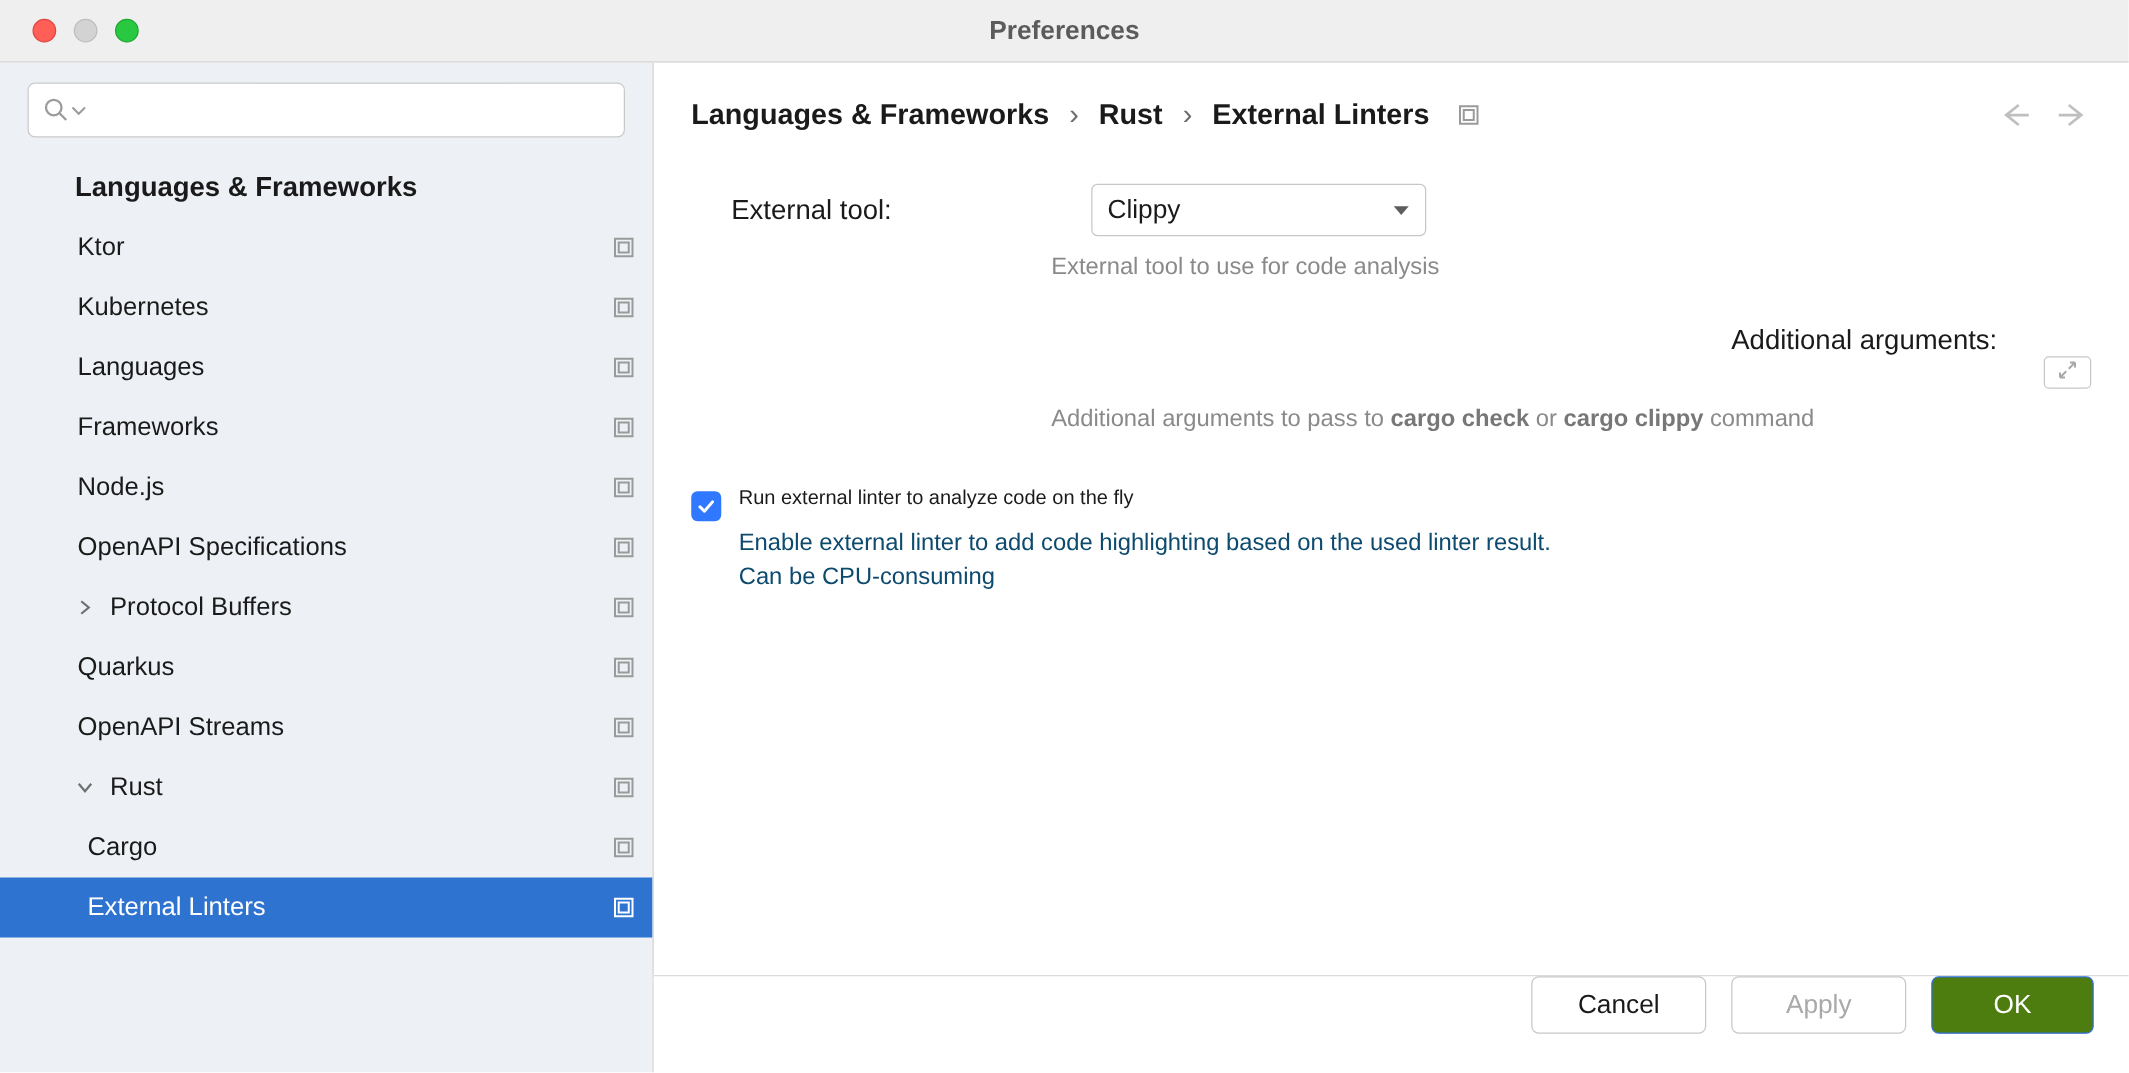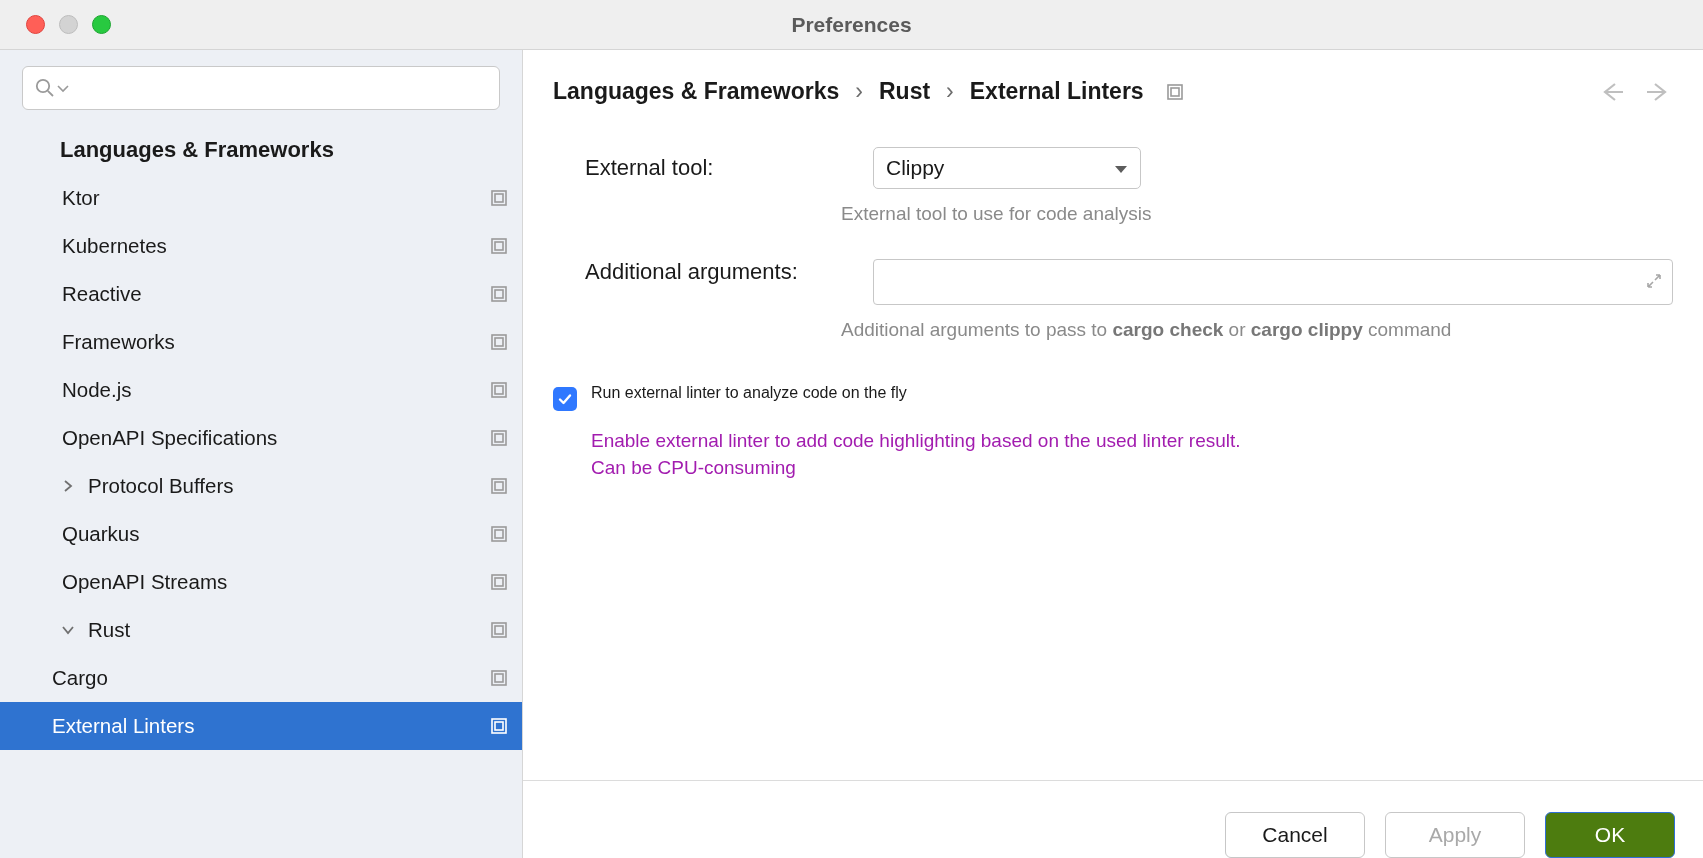--- a/index.html
+++ b/index.html
@@ -101,21 +101,21 @@
     width: 18px; height: 18px;
     flex-shrink: 0;
   }
   .tree-item.cat {
     font-weight: 700;
     padding-left: 60px;
     font-size: 22px;
   }
   .tree-item.lvl1 { padding-left: 62px; }
   .tree-item.lvl1.haschev { padding-left: 60px; }
-  .tree-item.lvl2 { padding-left: 52px; }
+  .tree-item.lvl2 { padding-left: 70px; }
   .tree-item.selected {
     background: #2f73d0;
     color: #fff;
   }
   .tree-item.selected .scope-rect { stroke:#fff; }
   .scope-rect { stroke:#9a9a9a; fill:none; stroke-width:1.6; }
   .chev-box {
     position: absolute;
     left: 56px;
     width: 24px;
@@ -189,21 +189,21 @@
     color:#5d5d5d;
   }
   .hint {
     margin-left: 288px;
     color: #8a8a8a;
     font-size: 19px;
     margin-top: 12px;
     line-height: 1.35;
   }
   .hint .strong { font-weight:700; color:#777; }
-  .args-row { margin-top: 32px; align-items:flex-start; }
+  .args-row { margin-top: 32px; align-items:flex-end;flex-direction:column; }
   .args-input {
     flex: 1;
     height: 46px;
     border: 1px solid #c7c7c7;
     border-radius: 4px;
     background:#fff;
     display:flex;
     align-items:center;
     justify-content:flex-end;
     padding: 0 10px;
@@ -220,32 +220,32 @@
     border-radius: 5px;
     background: #2f78ff;
     display:flex; align-items:center; justify-content:center;
     flex-shrink:0;
     margin-top: 3px;
   }
   .check-label {
     font-size: 16px;
   }
   .check-hint {
-    color:#a21caf;
+    color:#0c4a6e;
     font-size:19px;
-    margin-top:26px;
+    margin-top:14px;
     max-width: 680px;
     line-height:1.4;
   }
   
   .footer {
     height: 78px;
     border-top: 1px solid #dcdcdc;
     display:flex;
-    align-items:flex-end;
+    align-items:flex-start;
     justify-content:flex-end;
     gap: 20px;
     padding: 0 28px;
     background:#fff;
   }
   .btn {
     min-width: 140px;
     height: 46px;
     border-radius: 6px;
     border: 1px solid #c7c7c7;
@@ -302,21 +302,21 @@
           </svg>
       </div>
       <div class="tree-item lvl1">
         <span class="label">Kubernetes</span>
         <svg class="scope-icon" viewBox="0 0 18 18">
             <rect class="scope-rect" x="2" y="2" width="14" height="14"></rect>
             <rect class="scope-rect" x="5" y="5" width="8" height="8"></rect>
           </svg>
       </div>
       <div class="tree-item lvl1">
-        <span class="label">Reactive</span>
+        <span class="label">Languages</span>
         <svg class="scope-icon" viewBox="0 0 18 18">
             <rect class="scope-rect" x="2" y="2" width="14" height="14"></rect>
             <rect class="scope-rect" x="5" y="5" width="8" height="8"></rect>
           </svg>
       </div>
       <div class="tree-item lvl1">
         <span class="label">Frameworks</span>
         <svg class="scope-icon" viewBox="0 0 18 18">
             <rect class="scope-rect" x="2" y="2" width="14" height="14"></rect>
             <rect class="scope-rect" x="5" y="5" width="8" height="8"></rect>

